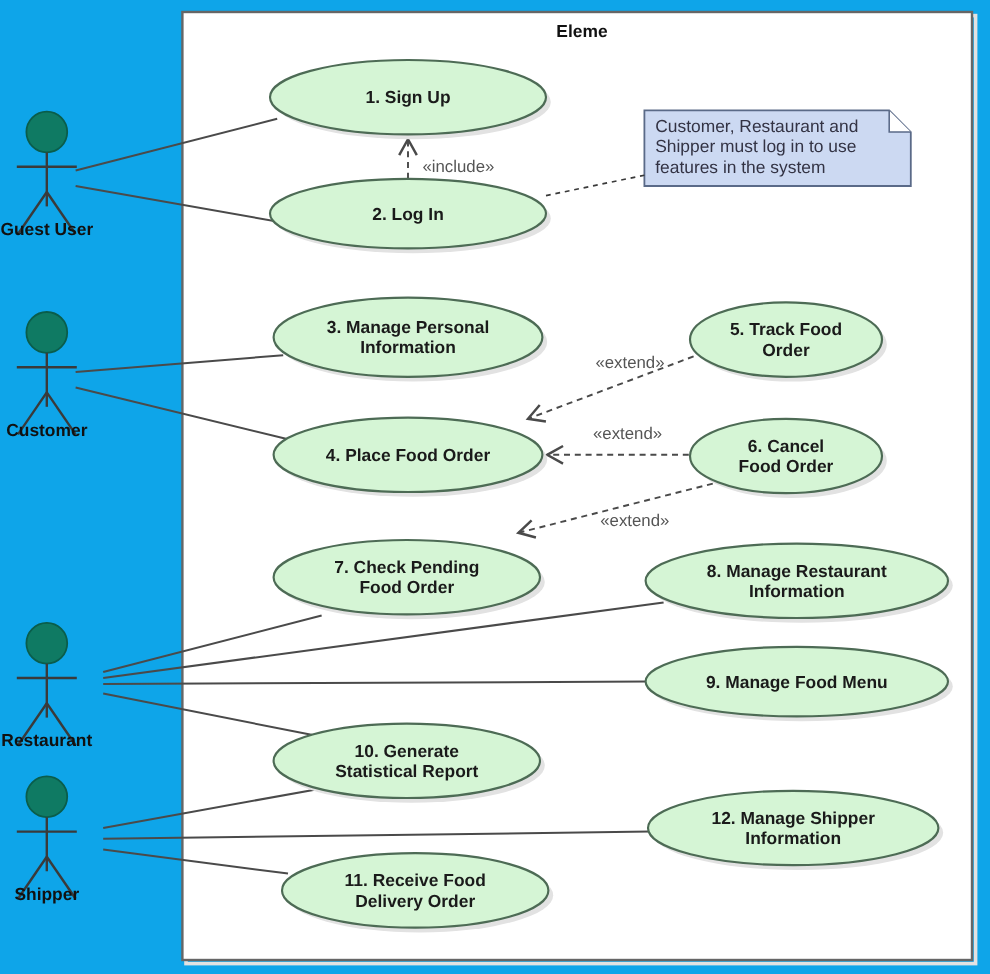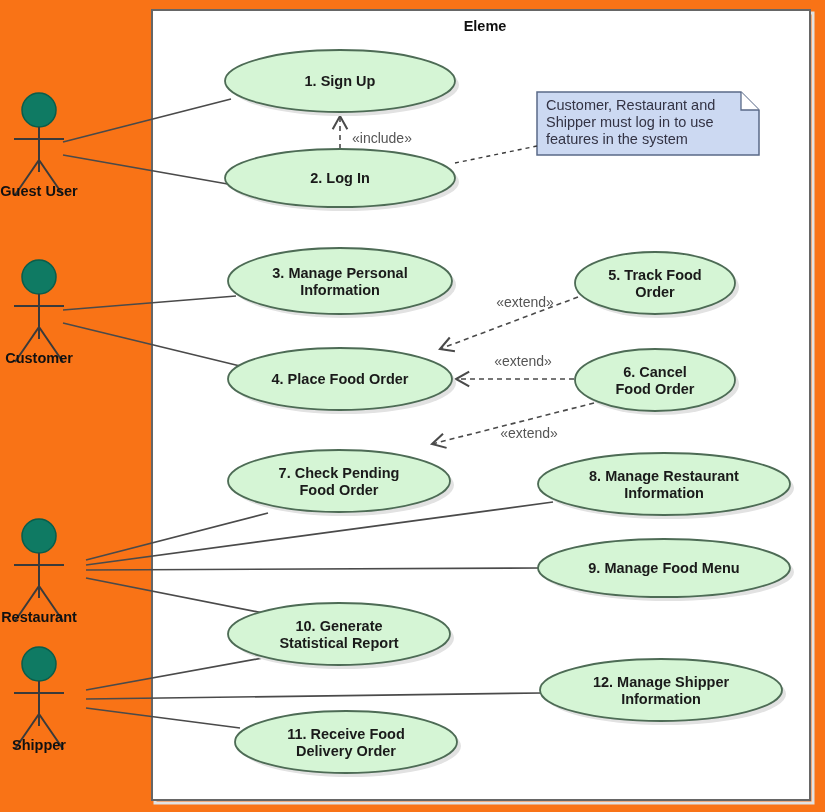--- a/index.html
+++ b/index.html
@@ -7,21 +7,21 @@
     padding: 0;
     background: #ffffff;
   }
   body {
     font-family: "Liberation Sans", sans-serif;
   }
   #diagram-root {
     position: relative;
     width: 825px;
     height: 812px;
-    background: #f97316;
+    background: #0ea5e9;
     overflow: hidden;
   }
   #diagram-svg {
     position: absolute;
     top: 0;
     left: 0;
     width: 825px;
     height: 812px;
   }
   .uc-label {

